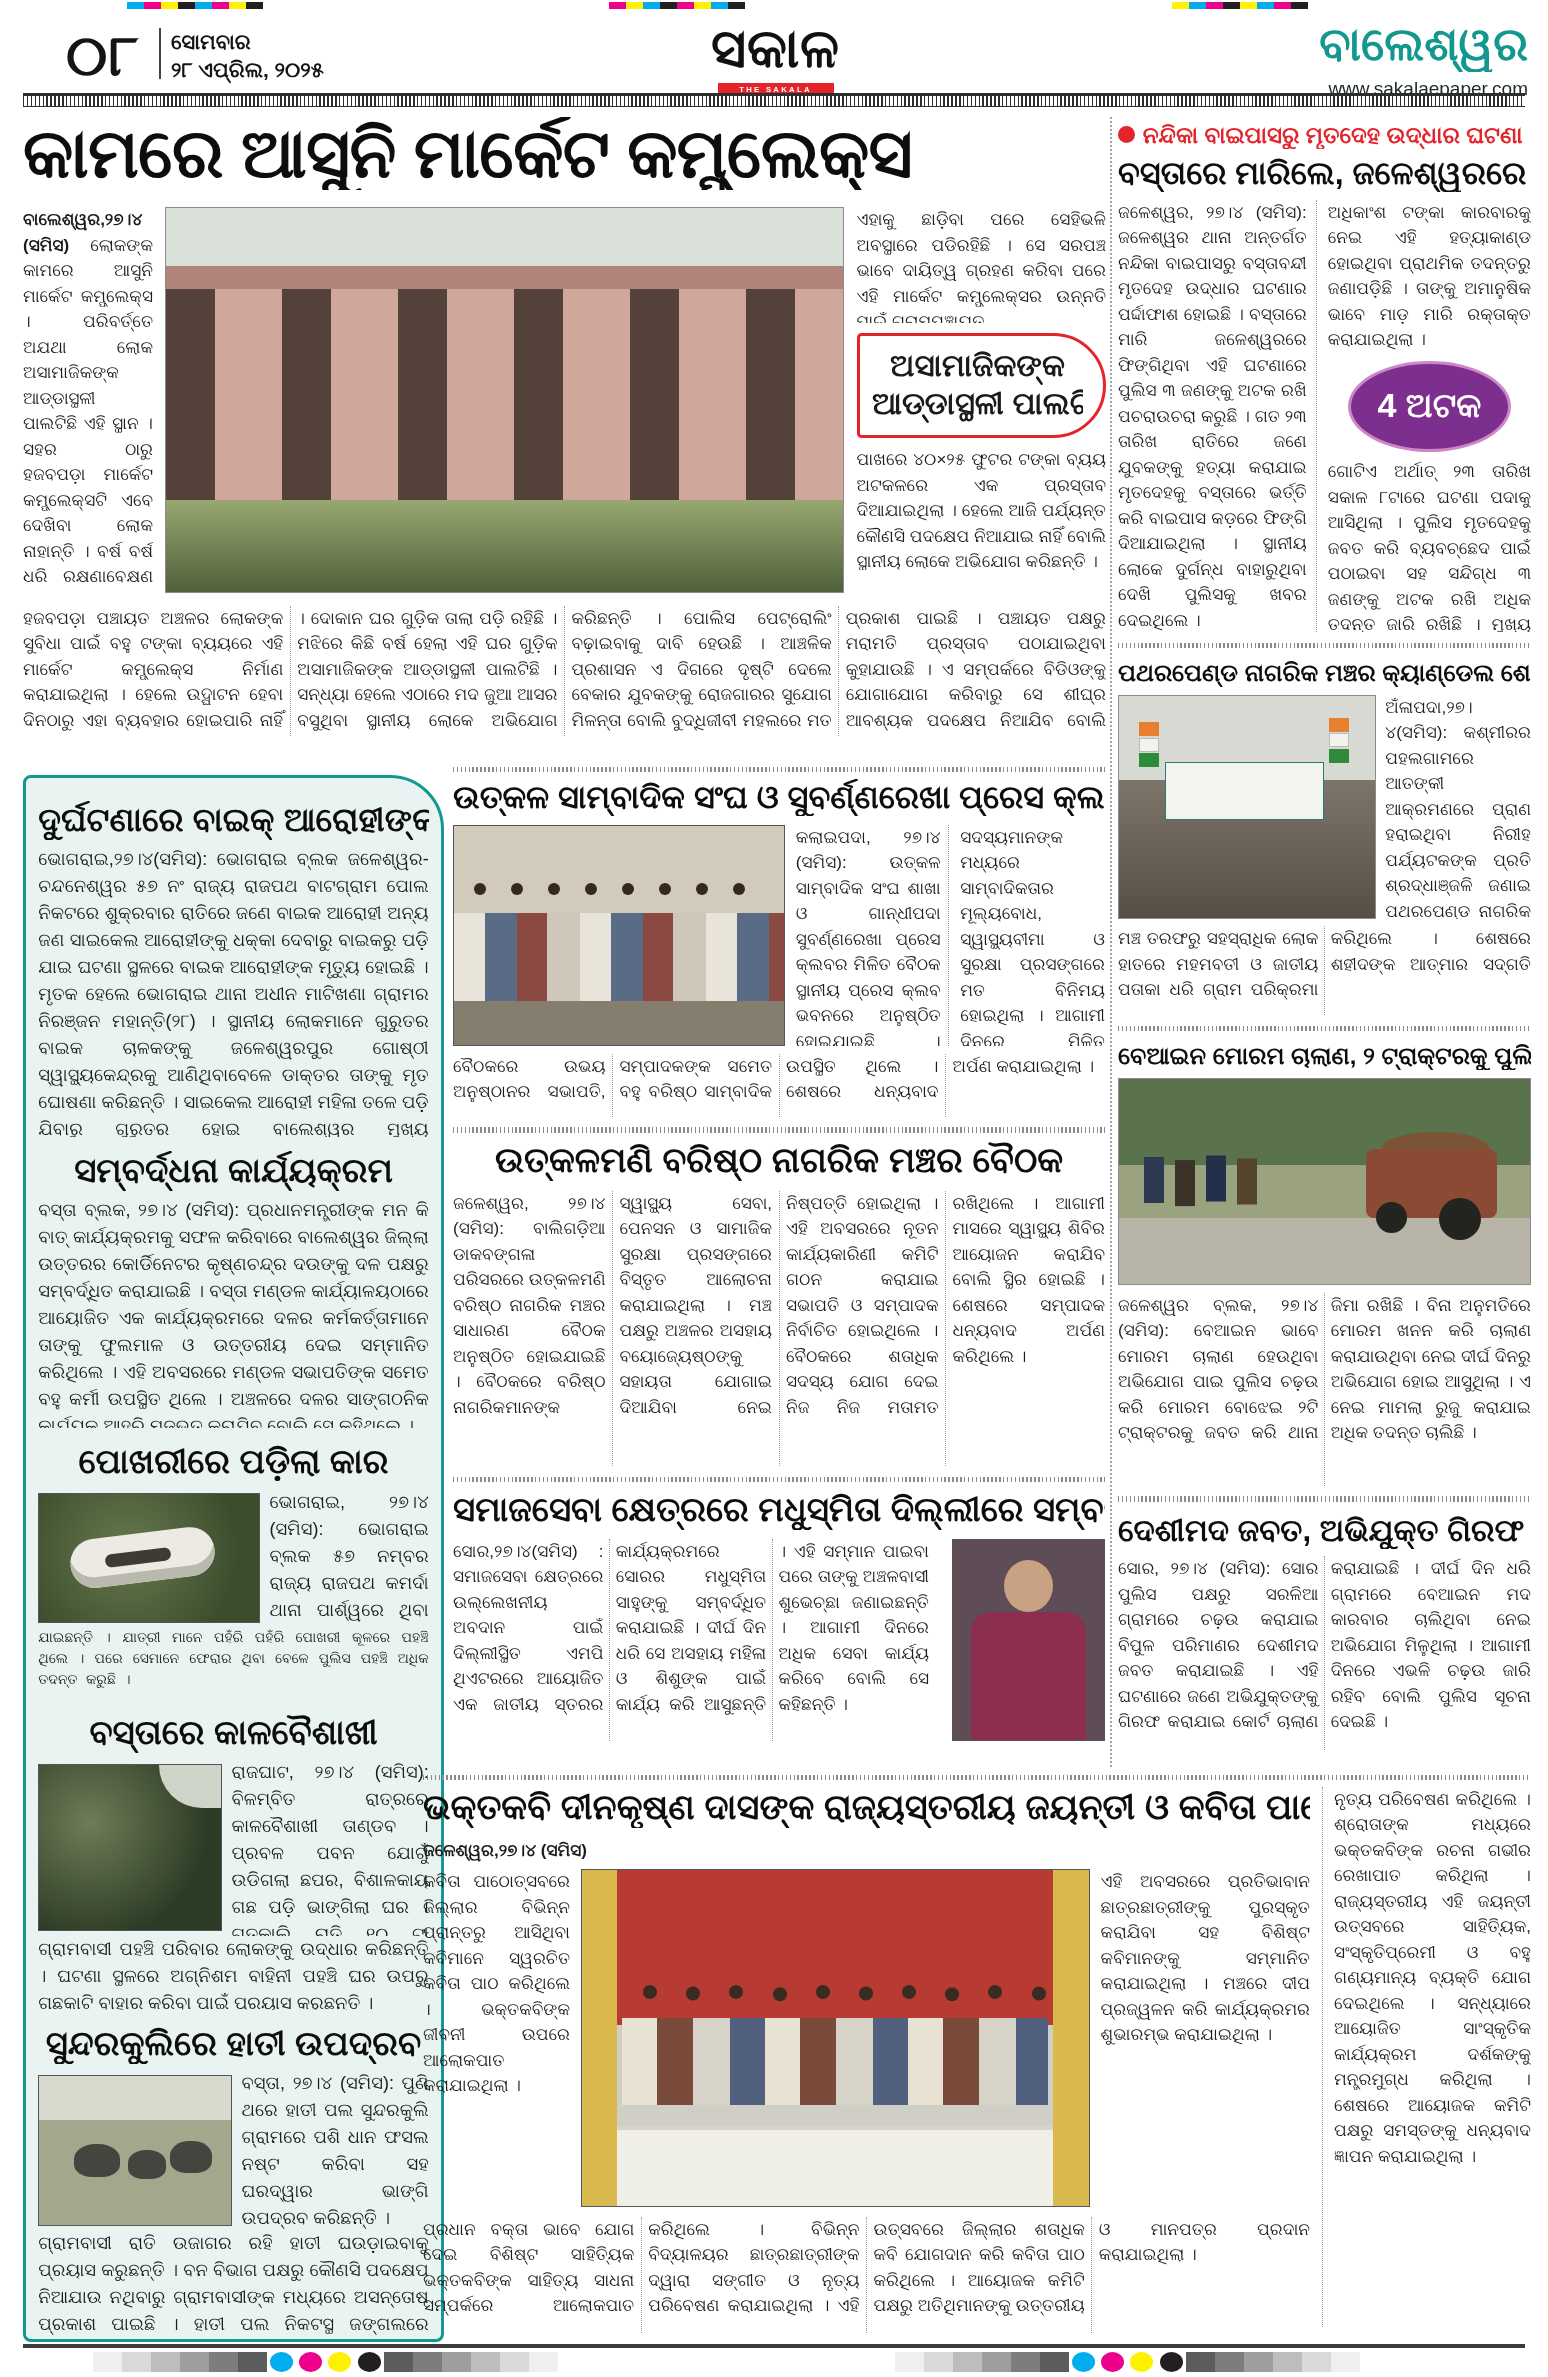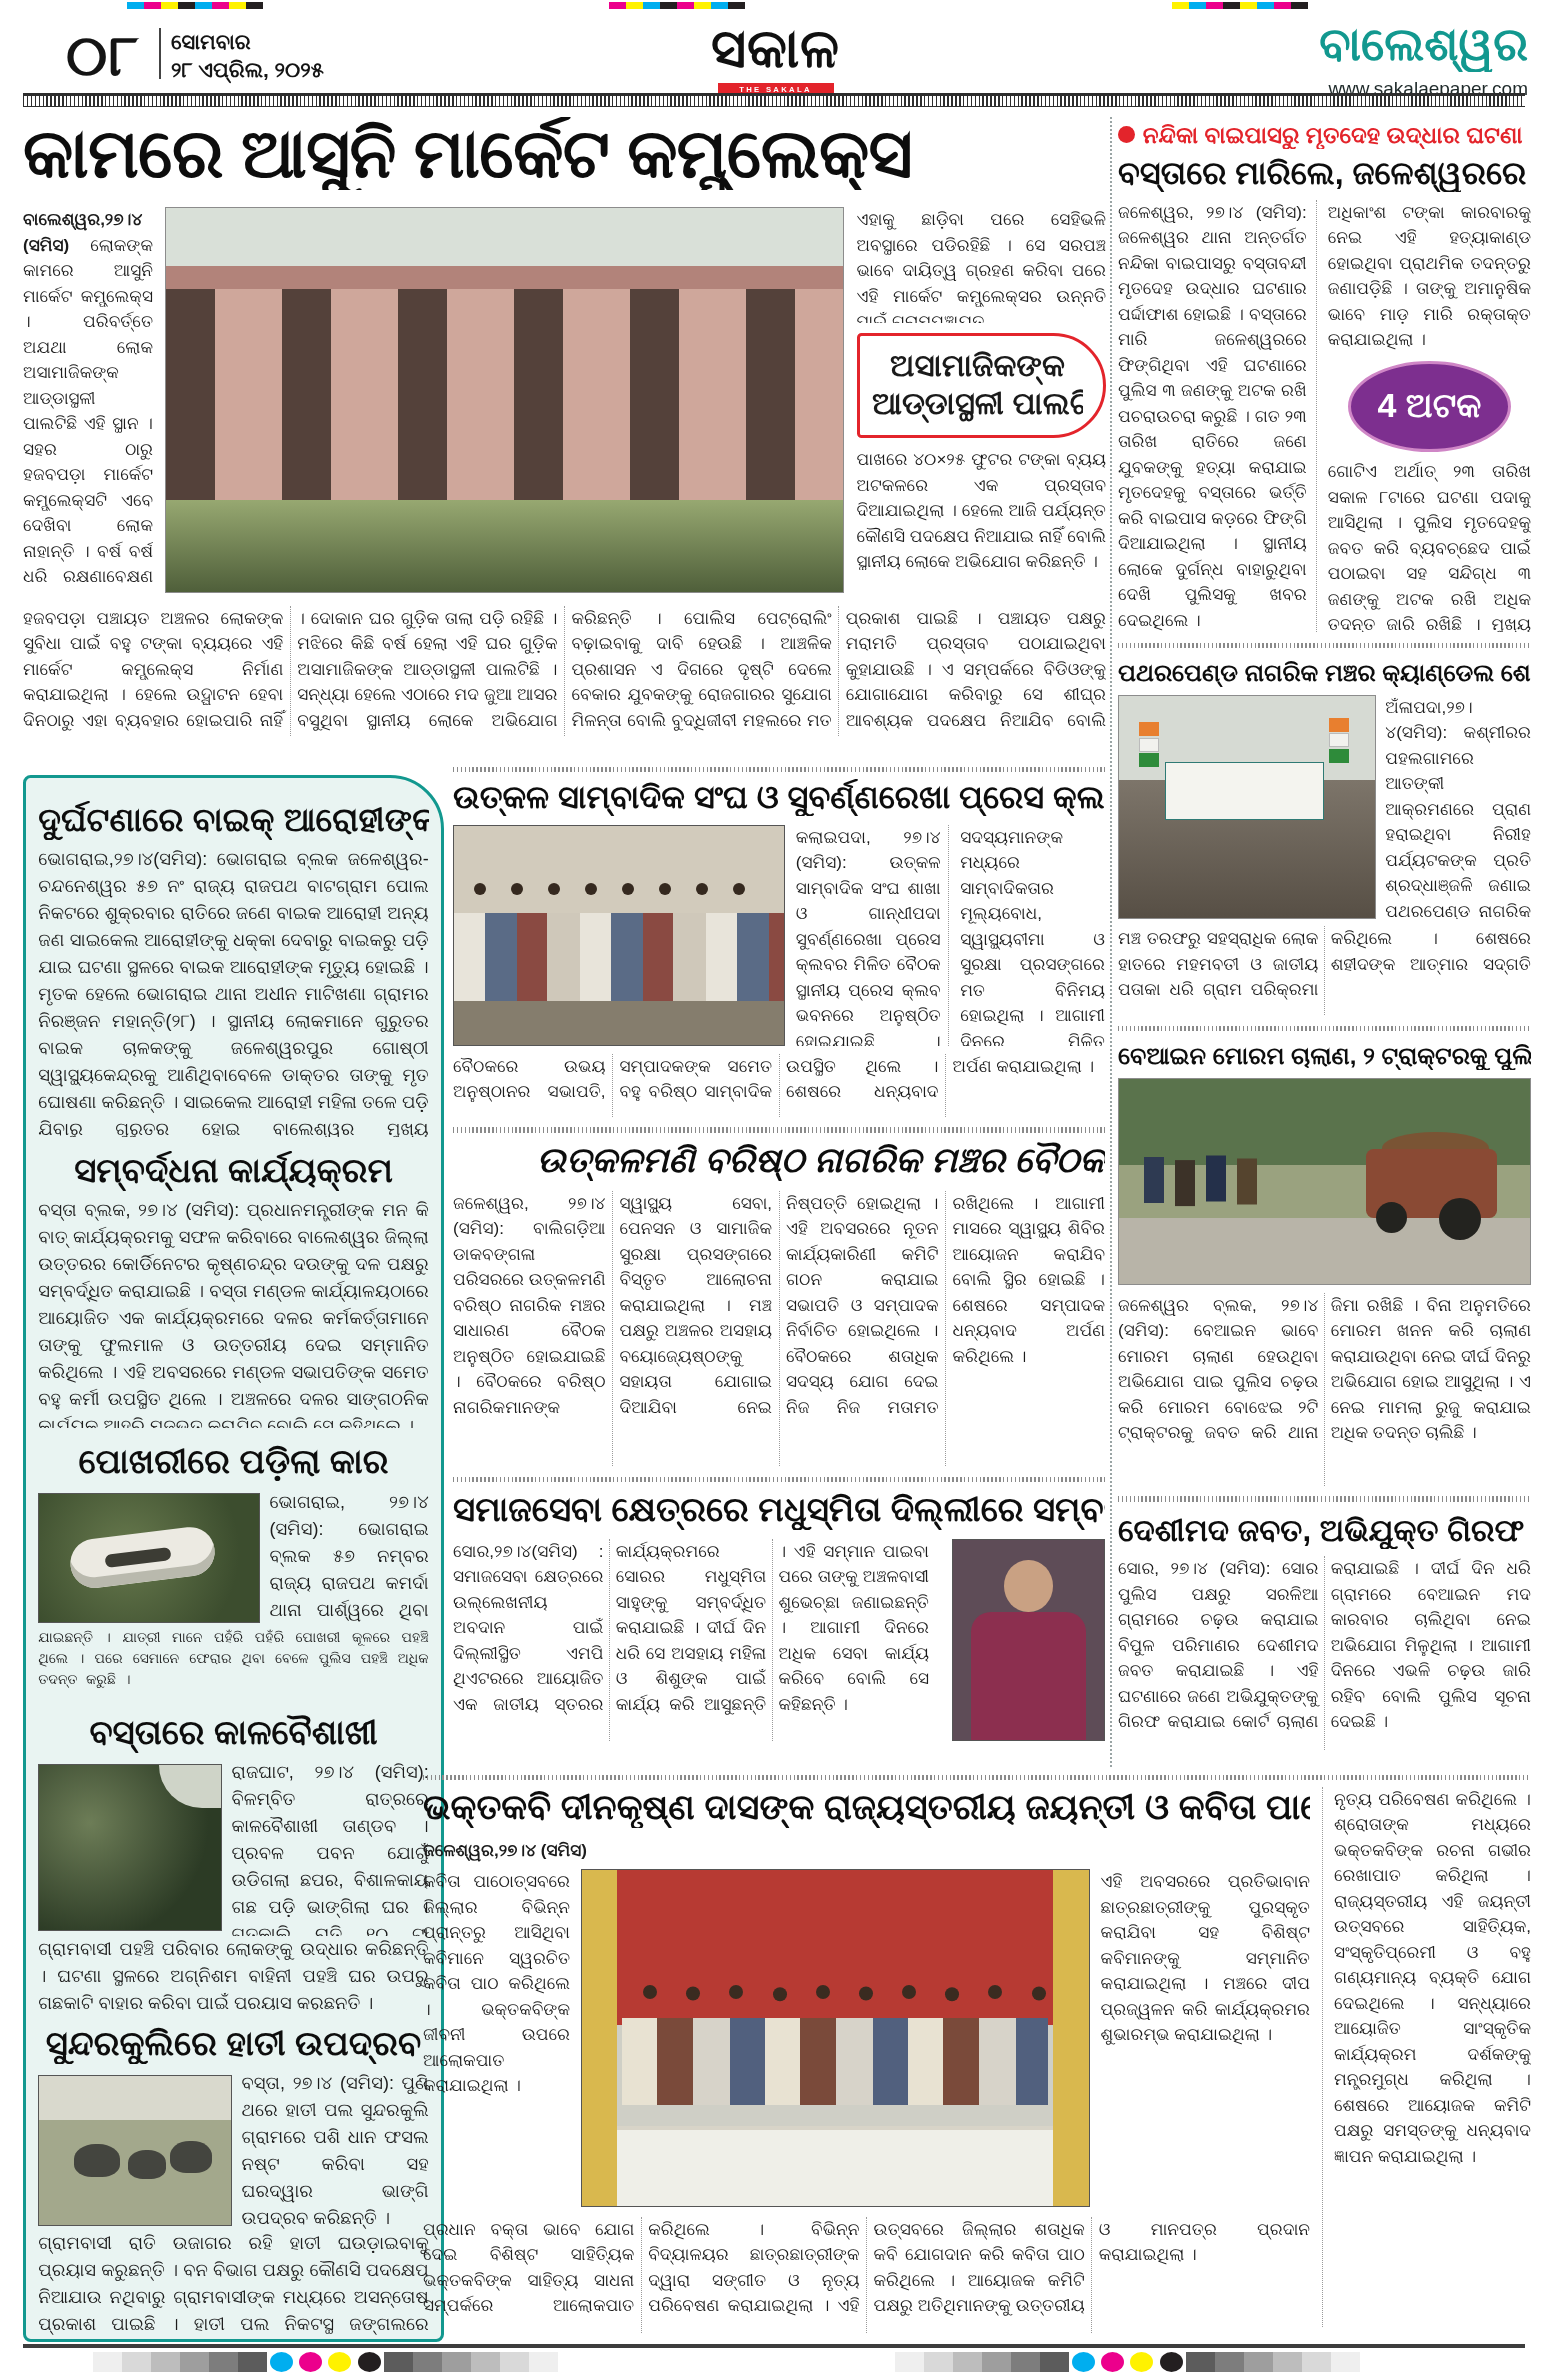--- a/index.html
+++ b/index.html
@@ -3,21 +3,21 @@
 <meta charset="utf-8">
 <style>
   * { margin:0; padding:0; box-sizing:border-box; }
   html,body { background:#ffffff; }
   .page {
     position:relative; width:1548px; height:2377px; background:#fff;
     font-family:"Liberation Sans","DejaVu Sans",sans-serif; color:#1a1a1a; overflow:hidden;
   }
   .abs { position:absolute; }
   .nowrap { white-space:nowrap; overflow:hidden; }
-  .center { text-align:right;font-style:italic; }
+  .center { text-align:center; }
 
   
   .pageno { font-size:57px; font-weight:bold; color:#141414; letter-spacing:1.5px; }
   .mast-divider { width:1.5px; background:#444; }
   .daydate { font-size:21px; line-height:1.35; color:#141414; font-weight:bold; }
   .logo { font-size:54px; font-weight:bold; color:#101010; text-align:center; letter-spacing:0.8px; }
   .logo-sub { width:116px; height:13px; background:#e3242b; color:#fff; font-size:7.7px; font-weight:bold;
               letter-spacing:2.3px; text-align:center; line-height:13px; margin:1.5px auto 0; }
   .edition { font-size:46px; font-weight:bold; color:#12988f; text-align:right; }
   .website { font-size:19px; color:#1f2a2a; text-align:right; }

